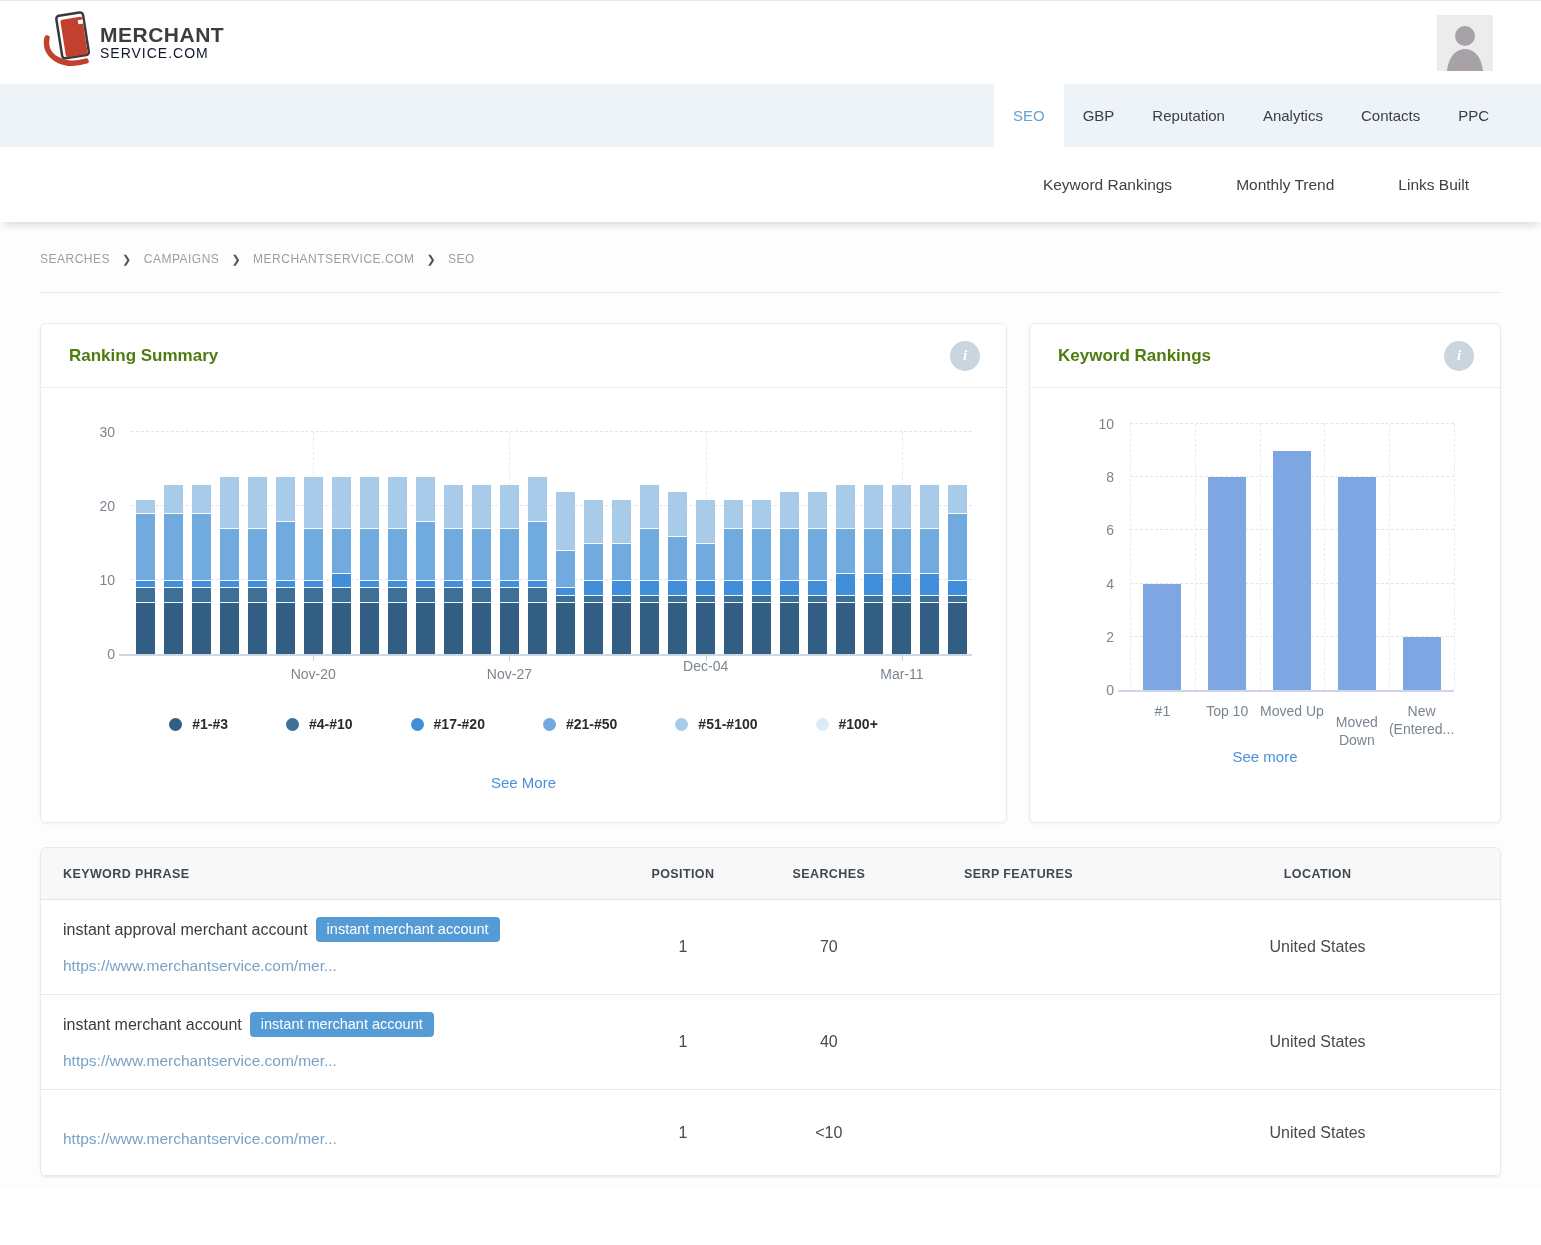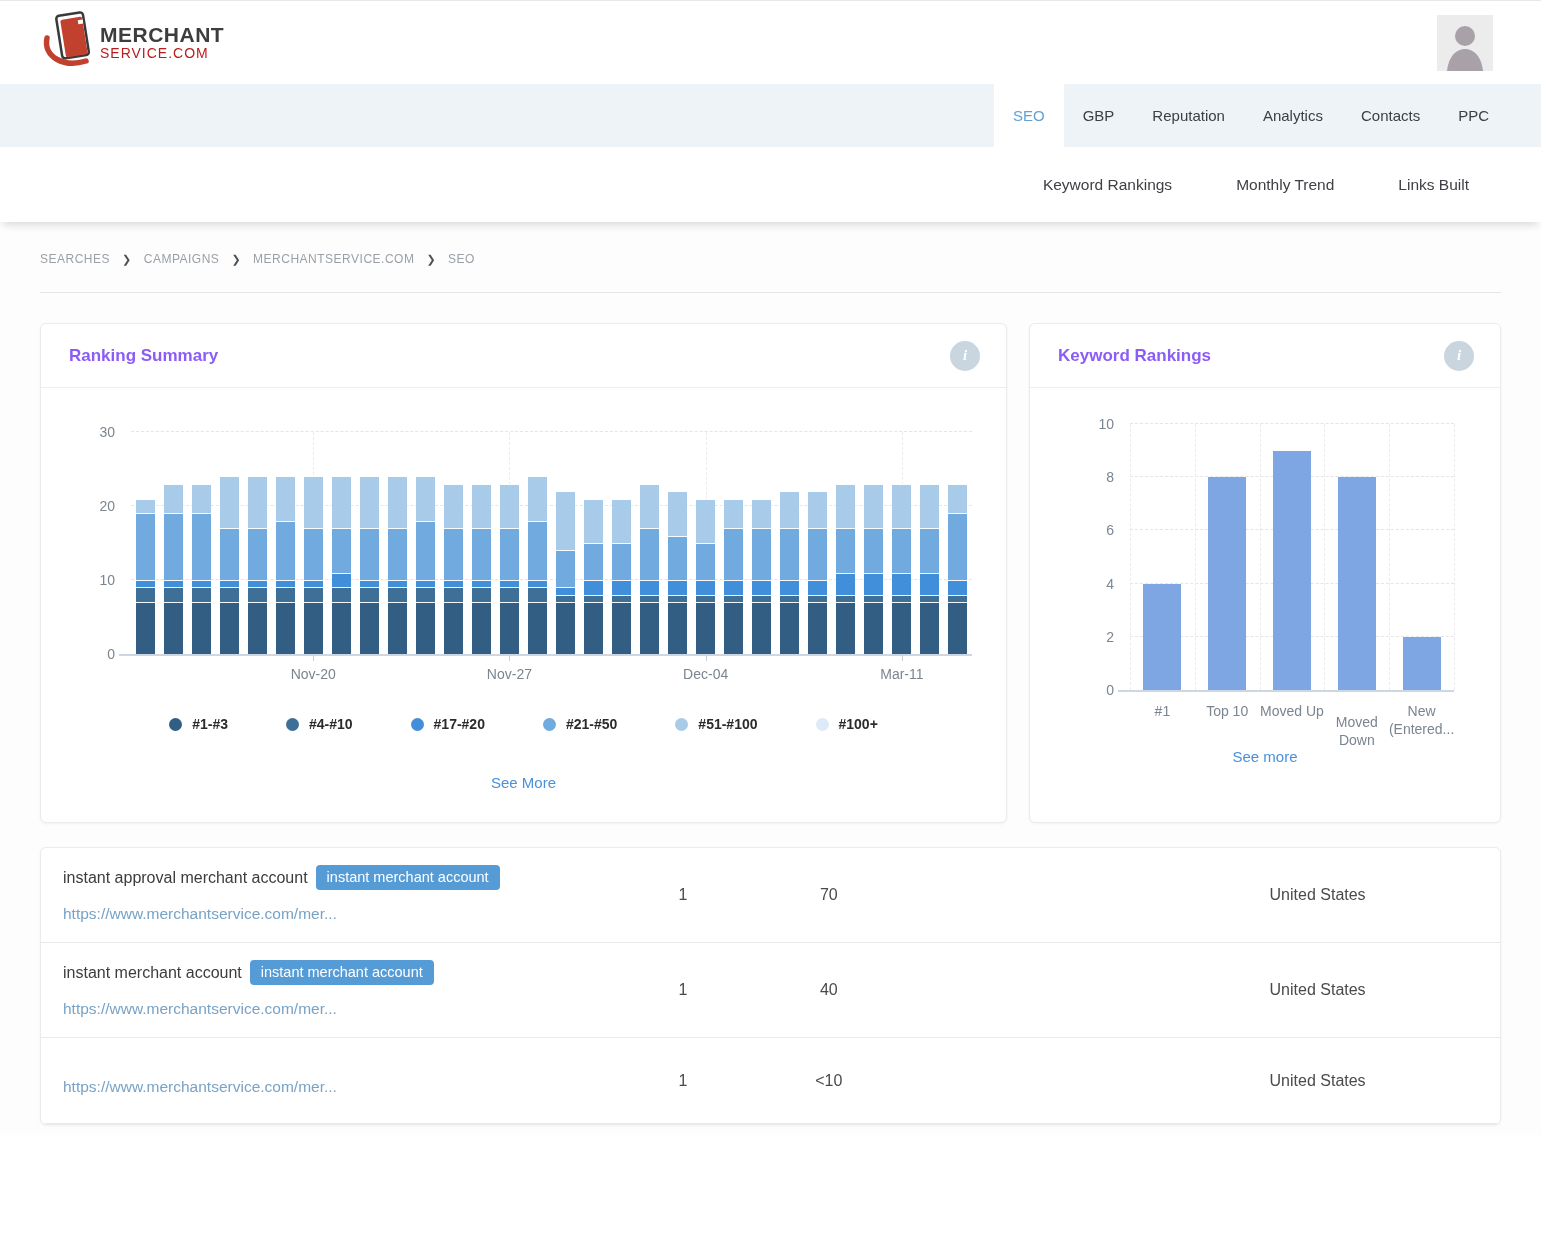--- a/index.html
+++ b/index.html
@@ -12,21 +12,21 @@
 
   
   .top-header {
     height: 83px; background: #fff; display: flex;
     align-items: center; justify-content: space-between;
     padding: 0 48px 0 40px;
   }
   .logo { display: flex; align-items: center; gap: 2px; cursor: pointer; }
   .logo-text { display: flex; flex-direction: column; margin-left: -4px; }
   .logo-line1 { font-size: 21px; font-weight: bold; color: #3d3d3d; letter-spacing: .5px; line-height: 1; }
-  .logo-line2 { font-size: 14px; color: #b91c1c; letter-spacing: 1px; line-height: 1.2; }
+  .logo-line2 { font-size: 14px; color: #0f172a; letter-spacing: 1px; line-height: 1.2; }
   .avatar { width: 56px; height: 56px; background: #ececec; overflow: hidden; cursor: pointer; }
 
   
   .navbar {
     height: 63px; background: #eef3f7; display: flex;
     justify-content: flex-end; align-items: stretch; padding-right: 33px;
   }
   .nav-item {
     display: flex; align-items: center; padding: 0 19px;
     font-size: 15px; color: #3b4045; cursor: pointer;
@@ -56,21 +56,21 @@
   .card {
     background: #fff; border: 1px solid #ebebeb; border-radius: 6px;
     box-shadow: 0 1px 3px rgba(0,0,0,0.05);
   }
   .card-rs { width: 967px; height: 500px; }
   .card-kr { flex: 1; height: 500px; }
   .card-header {
     height: 64px; display: flex; align-items: center; justify-content: space-between;
     padding: 0 26px 0 28px; border-bottom: 1px solid #eeeeee;
   }
-  .card-title { font-size: 17px; font-weight: bold; color: #8b5cf6; }
+  .card-title { font-size: 17px; font-weight: bold; color: #4d7c0f; }
   .info-icon {
     width: 30px; height: 30px; border-radius: 50%; background: #c9d5df;
     color: #fff; font-size: 15px; font-weight: bold; font-style: italic;
     display: flex; align-items: center; justify-content: center; cursor: pointer;
     font-family: "Liberation Serif", serif;
   }
 
   
   .rs-body { padding: 44px 34px 0 34px; }
   .plot { position: relative; }
@@ -187,21 +187,21 @@
               <div class="hgrid" style="bottom: 222px;"></div>
               <div class="ylab" style="bottom: 214px;">30</div>
               <div class="vgrid" style="left: 21.6667%;"></div>
               <div class="xtick" style="left: 21.6667%; top: 222px;"></div>
               <div class="xlab" style="left: 21.6667%; top: 234px;">Nov-20</div>
               <div class="vgrid" style="left: 45%;"></div>
               <div class="xtick" style="left: 45%; top: 222px;"></div>
               <div class="xlab" style="left: 45%; top: 234px;">Nov-27</div>
               <div class="vgrid" style="left: 68.3333%;"></div>
               <div class="xtick" style="left: 68.3333%; top: 222px;"></div>
-              <div class="xlab" style="left: 68.3333%; top: 234px;">Dec-04</div>
+              <div class="xlab" style="left: 68.3333%; top: 226px;">Dec-04</div>
               <div class="vgrid" style="left: 91.6667%;"></div>
               <div class="xtick" style="left: 91.6667%; top: 222px;"></div>
               <div class="xlab" style="left: 91.6667%; top: 234px;">Mar-11</div>
               <div class="bars">
                 <div class="bar-slot">
                   <div class="sbar">
                     <div class="seg" style="height: 51.8px; background: rgb(49, 94, 130);"></div>
                     <div class="seg" style="height: 14.8px; background: rgb(62, 111, 150);"></div>
                     <div class="seg" style="height: 7.4px; background: rgb(65, 143, 219);"></div>
                     <div class="seg" style="height: 66.6px; background: rgb(113, 170, 222);"></div>
@@ -538,20 +538,27 @@
               <div class="xlab" style="left: 90%; top: 278px; width: 76px; line-height: 1.3;">New (Entered...</div>
               <div class="axis-line"></div>
             </div>
           <div class="see-more kr-see-more" style="color: rgb(74, 144, 217);">See more</div>
         </div>
       </div>
 
     </div>
 
     <div class="card table-card">
+      <div class="t-grid t-header">
+          <div class="th">KEYWORD PHRASE</div>
+          <div class="th">POSITION</div>
+          <div class="th">SEARCHES</div>
+          <div class="th">SERP FEATURES</div>
+          <div class="th">LOCATION</div>
+        </div>
       <div>
   <div class="t-grid t-row">
     <div class="td td-keyword">
       <div class="phrase-line">
         <span class="phrase">instant approval merchant account</span>
         <span class="badge" style="background: rgb(85, 155, 214);">instant merchant account</span>
       </div>
       <a class="url" style="color: rgb(120, 162, 198);">https://www.merchantservice.com/mer...</a>
     </div>
     <div class="td">1</div>

